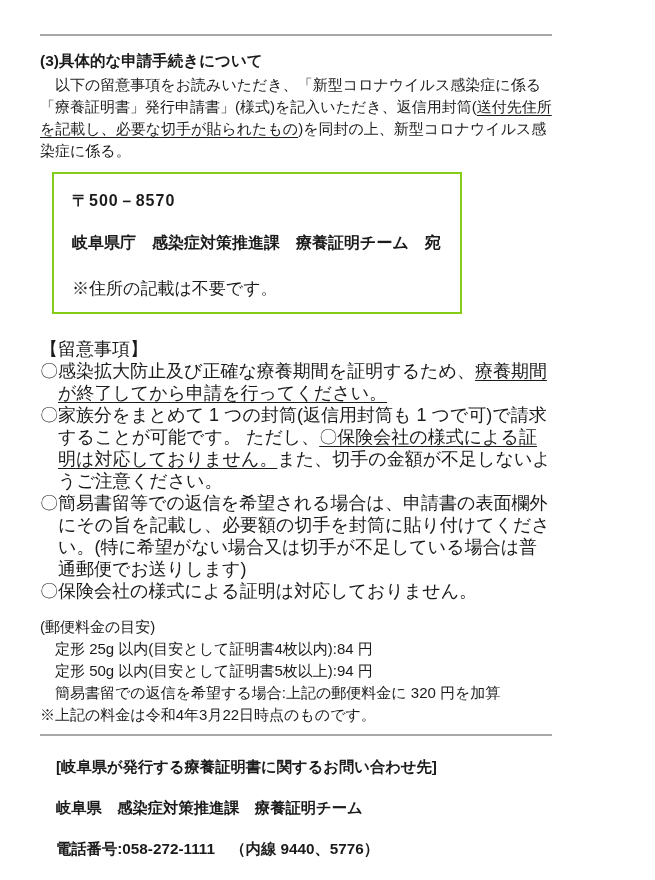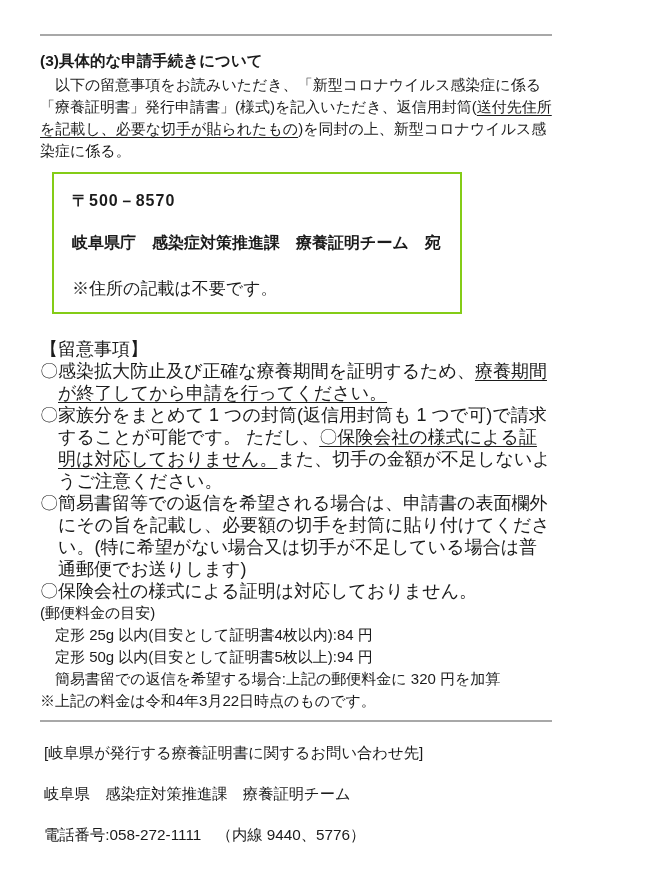--- a/index.html
+++ b/index.html
@@ -26,26 +26,26 @@
     border: 2px solid #84cc16; padding: 16px 18px 14px;
   }
   .postal { font-size: 16px; font-weight: bold; letter-spacing: 1px; line-height: 22px; }
   .addressee { font-size: 16px; font-weight: bold; line-height: 22px; margin-top: 20px; }
   .box-note { font-size: 17px; line-height: 18px; margin-top: 26px; }
 
   .notes { margin-top: 24px; font-size: 18px; line-height: 22px; }
   .notes-title { margin: 0; }
   .note-item { margin: 0; padding-left: 1em; text-indent: -1em; }
 
-  .postage { font-size: 15px; line-height: 22px; }
+  .postage { margin-top: 14px; font-size: 15px; line-height: 22px; }
   .postage p { margin: 0; }
   .indent1 { padding-left: 1em; }
 
   .contact { margin-top: 20px; }
-  .contact p { margin: 0 4px 19px; font-size: 15.3px; font-weight: normal; line-height: 22px; }
+  .contact p { margin: 0 16px 19px; font-size: 15.3px; font-weight: bold; line-height: 22px; }
 </style>
 </head>
 <body>
 
 <div class="page">
 
   <hr class="rule top">
 
   <h1 class="heading">(3)具体的な申請手続きについて</h1>
 

